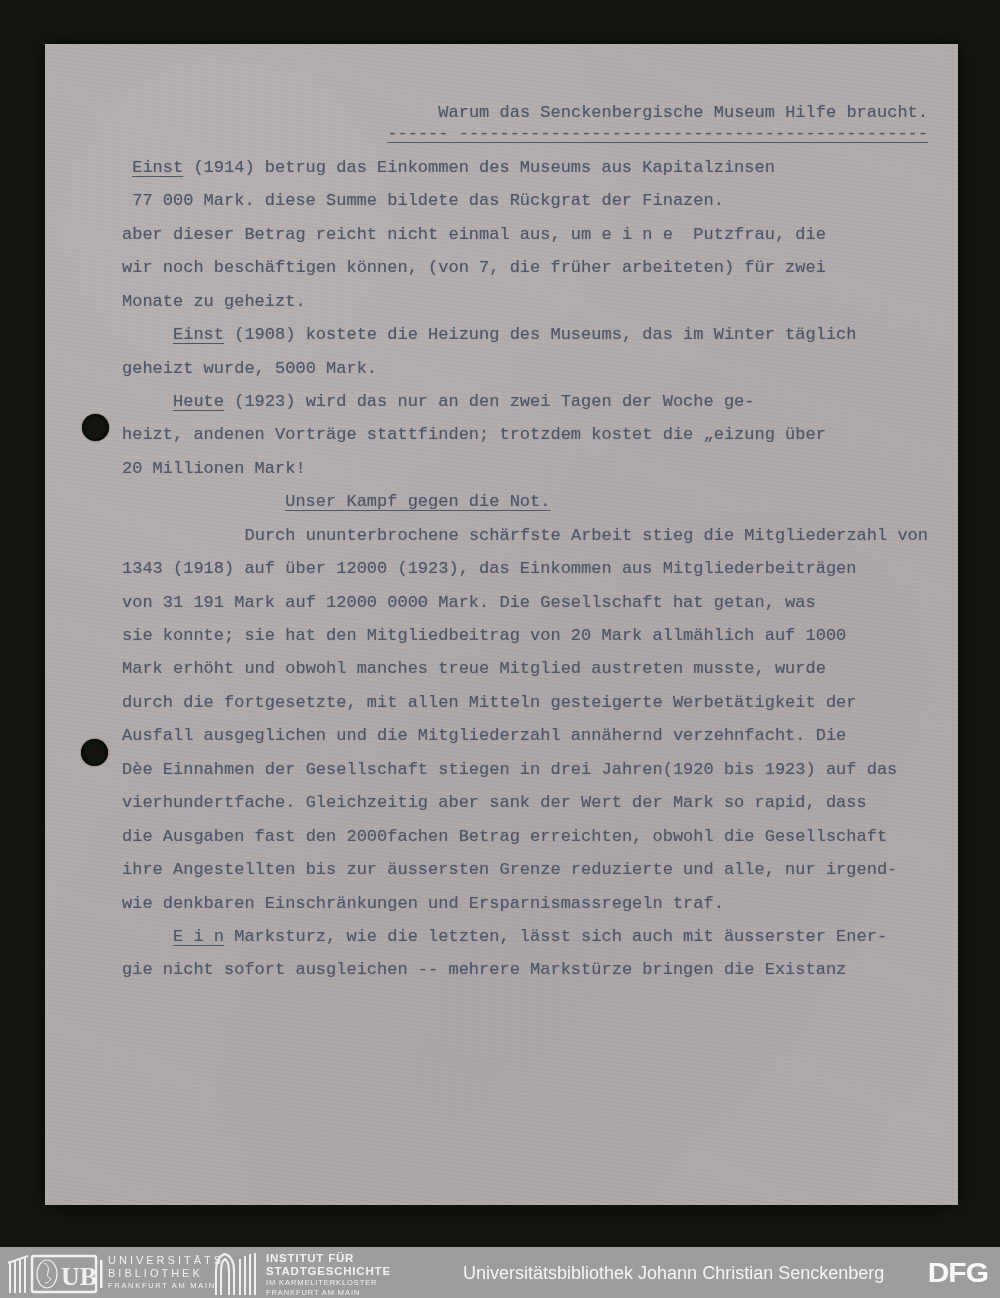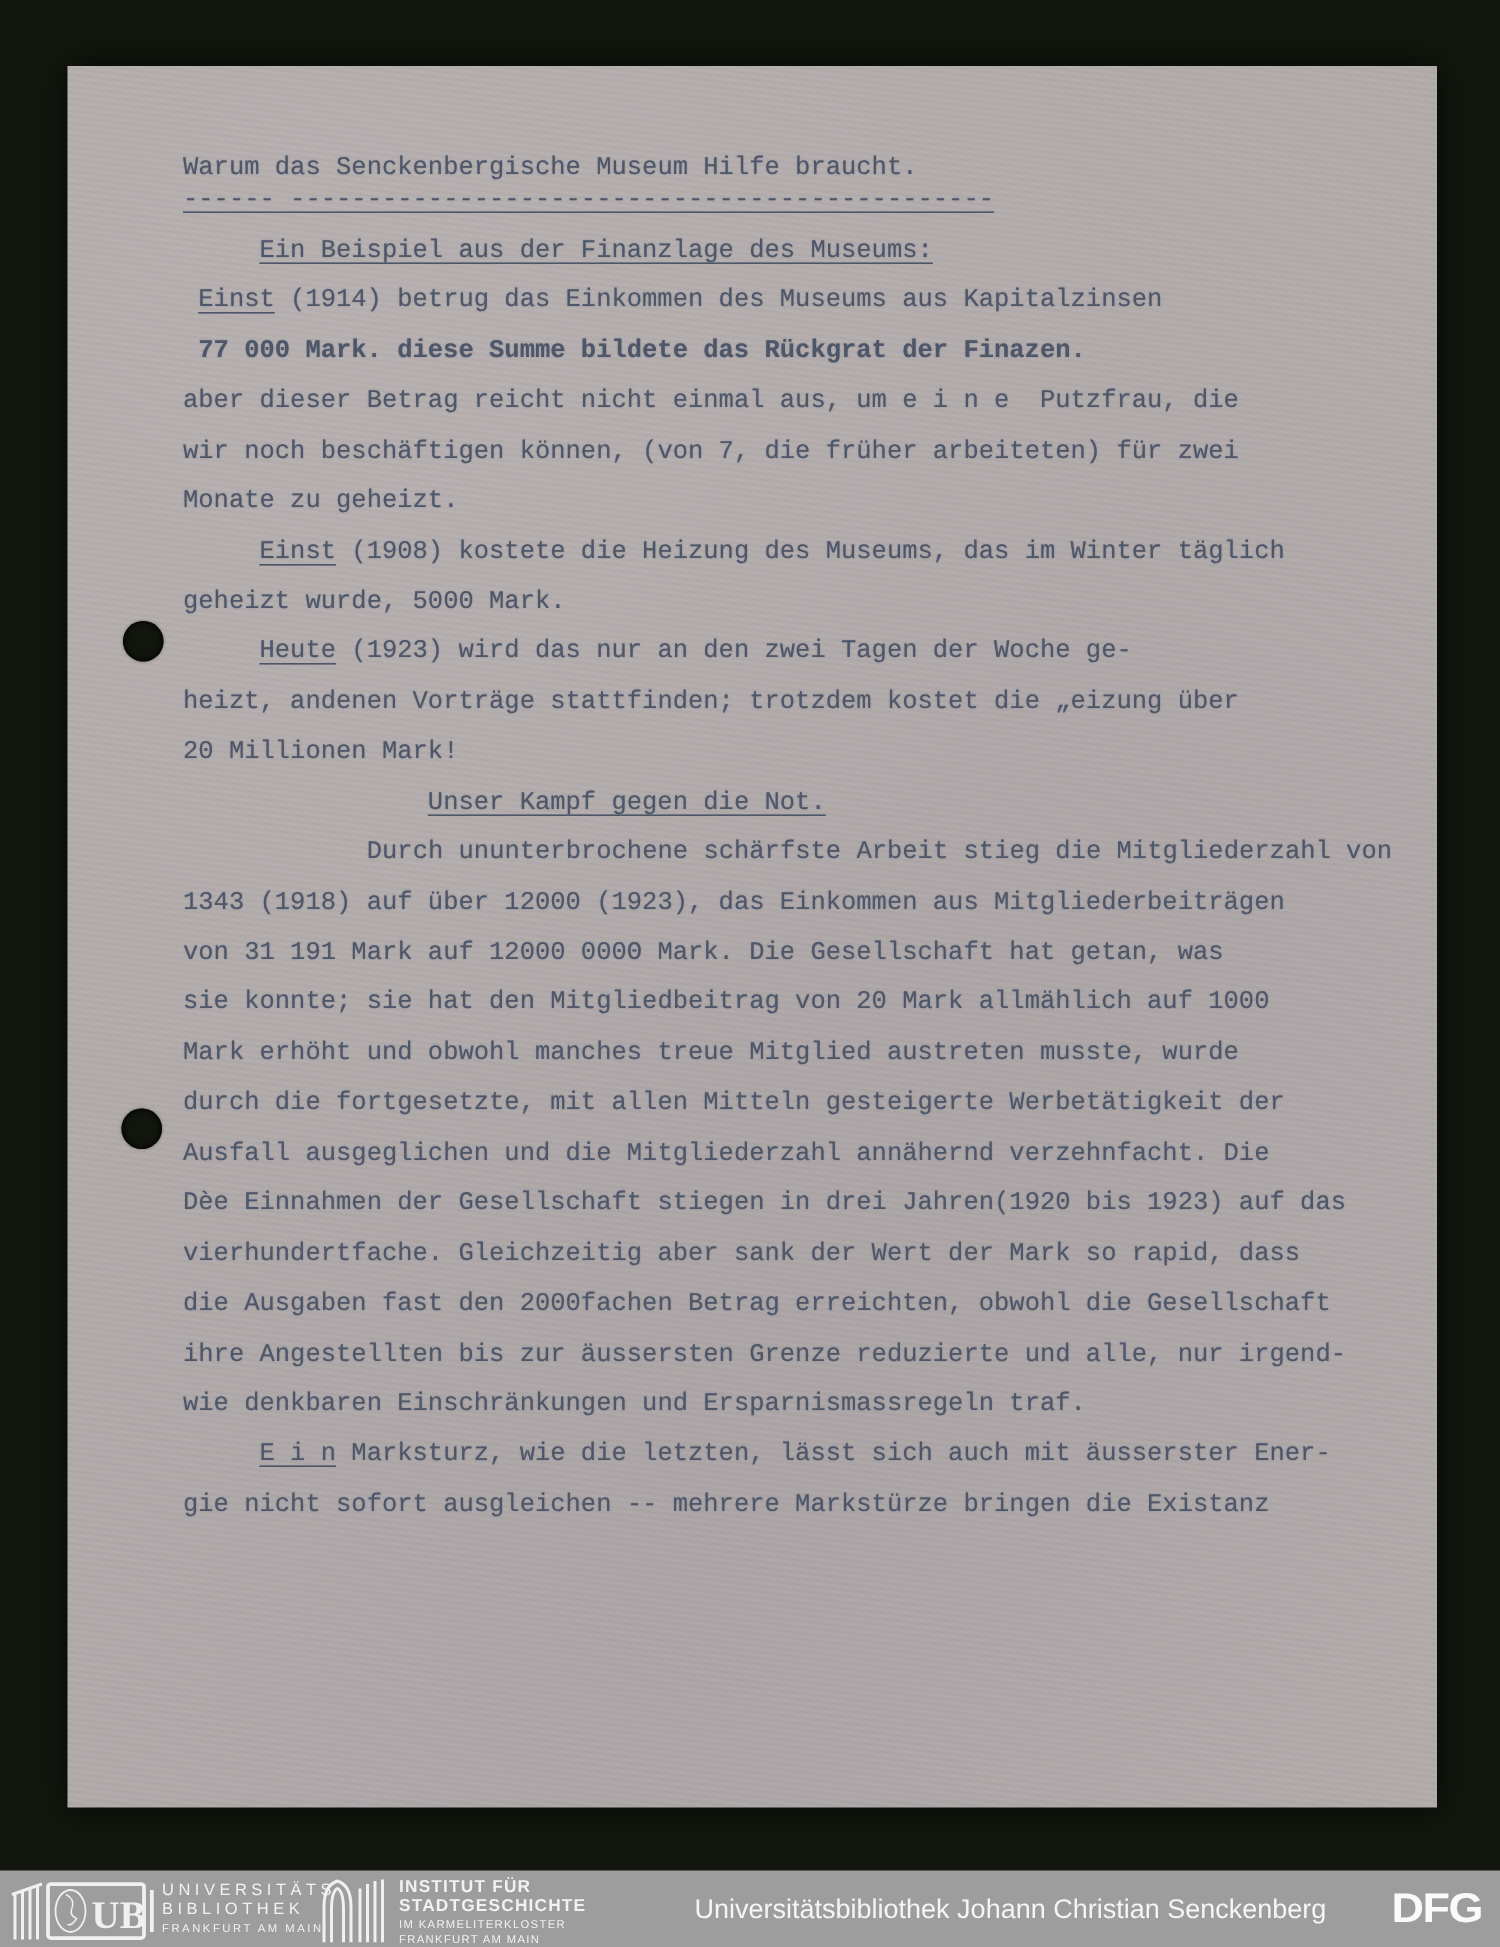--- a/index.html
+++ b/index.html
@@ -25,21 +25,21 @@
   }
 
   .typewriter {
     position:absolute; left:77px; top:52px; width:806px;
     color:#4e5769;
     font-family:"Liberation Mono","DejaVu Sans Mono",monospace;
     font-size:17px;
     text-shadow: 0 0 1px rgba(78,87,105,0.55);
   }
   .tline { height:33.45px; line-height:33.45px; white-space:pre; }
-  .tline.center { text-align:left; }
+  .tline.center { text-align:right; }
   .tline.tight  { margin-top:-12px; }
   .u {
     text-decoration:underline;
     text-decoration-thickness:1.4px;
     text-underline-offset:4px;
   }
 
   .hole {
     position:absolute; width:27px; height:27px; border-radius:50%;
     background:#11150d;
@@ -75,23 +75,22 @@
 </style>
 </head>
 <body>
 
 <div class="paper">
   <div class="hole top"></div>
   <div class="hole bottom"></div>
   <div class="typewriter">
       <div class="tline center"><span>Warum das Senckenbergische Museum Hilfe braucht.</span></div>
       <div class="tline center tight"><span class="u">------ ----------------------------------------------</span></div>
-      <div class="tline" style="padding-left: 5ch;"><span class="u">Ein Beispiel aus der Finanzlage des Museums:</span></div>
       <div class="tline" style="padding-left: 1ch;"><span class="u">Einst</span><span> (1914) betrug das Einkommen des Museums aus Kapitalzinsen</span></div>
-      <div class="tline" style="padding-left: 1ch; font-weight: bold;"><span>77 000 Mark. diese Summe bildete das Rückgrat der Finazen.</span></div>
+      <div class="tline" style="padding-left: 1ch;"><span>77 000 Mark. diese Summe bildete das Rückgrat der Finazen.</span></div>
       <div class="tline"><span>aber dieser Betrag reicht nicht einmal aus, um e i n e  Putzfrau, die</span></div>
       <div class="tline"><span>wir noch beschäftigen können, (von 7, die früher arbeiteten) für zwei</span></div>
       <div class="tline"><span>Monate zu geheizt.</span></div>
       <div class="tline" style="padding-left: 5ch;"><span class="u">Einst</span><span> (1908) kostete die Heizung des Museums, das im Winter täglich</span></div>
       <div class="tline"><span>geheizt wurde, 5000 Mark.</span></div>
       <div class="tline" style="padding-left: 5ch;"><span class="u">Heute</span><span> (1923) wird das nur an den zwei Tagen der Woche ge-</span></div>
       <div class="tline"><span>heizt, andenen Vorträge stattfinden; trotzdem kostet die „eizung über</span></div>
       <div class="tline"><span>20 Millionen Mark!</span></div>
       <div class="tline" style="padding-left: 16ch;"><span class="u">Unser Kampf gegen die Not.</span></div>
       <div class="tline" style="padding-left: 5ch; text-align: right;"><span>Durch ununterbrochene schärfste Arbeit stieg die Mitgliederzahl von</span></div>

